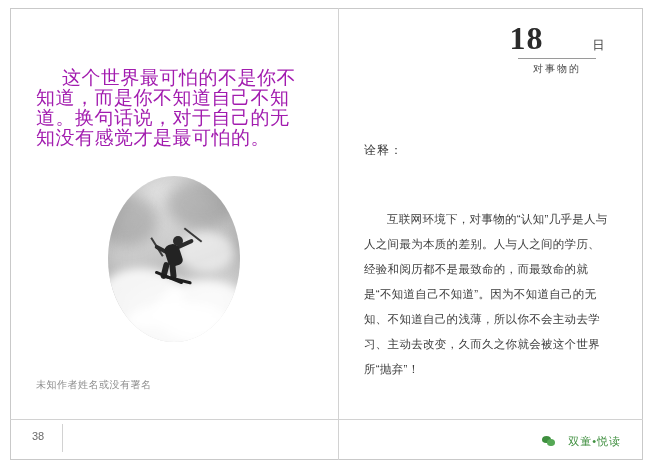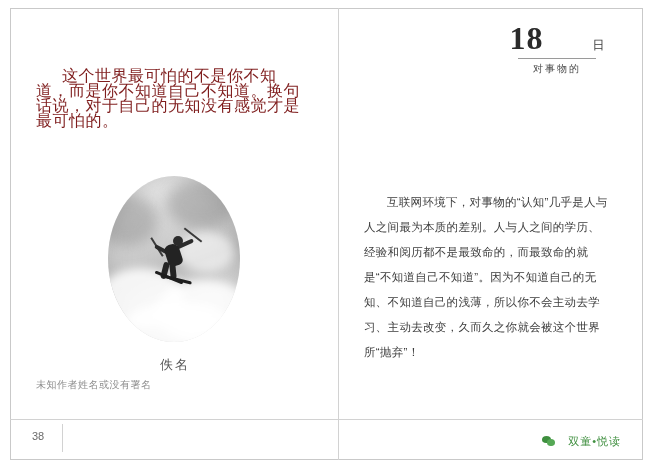--- a/index.html
+++ b/index.html
@@ -74,23 +74,23 @@
   }
 
   
   #left-col {
     position: absolute;
     left: 36px;
     top: 68px;
     width: 278px;
   }
   #quote {
-    font-size: 16px;
-    line-height: 15px;
-    color: #7f1d1d;
+    font-size: 19px;
+    line-height: 20px;
+    color: #a21caf;
     letter-spacing: 0.5px;
     text-indent: 26px;
     width: 268px;
   }
 
   
   #photo-wrap {
     position: absolute;
     left: 108px;
     top: 176px;
@@ -376,26 +376,26 @@
         <div class="torso"></div>
         <div class="head"></div>
         <div class="leg1"></div>
         <div class="leg2"></div>
         <div class="ski1"></div>
         <div class="ski2"></div>
       </div>
     </div>
   </div>
 
-  <div id="author-name">佚名</div>
   <div id="author-note">未知作者姓名或没有署名</div>
 
   <div id="divider"></div>
 
   <div id="right-col">
+    <div id="annotation-title">诠释：</div>
     <div id="annotation-body">互联网环境下，对事物的“认知”几乎是人与人之间最为本质的差别。人与人之间的学历、经验和阅历都不是最致命的，而最致命的就是“不知道自己不知道”。因为不知道自己的无知、不知道自己的浅薄，所以你不会主动去学习、主动去改变，久而久之你就会被这个世界所“抛弃”！</div>
   </div>
 
   <div id="footer-rule"></div>
   <div id="page-number">38</div>
   <div id="page-num-sep"></div>
 
   <div id="brand">
     <div id="brand-icon">
       <div class="b1"></div>

